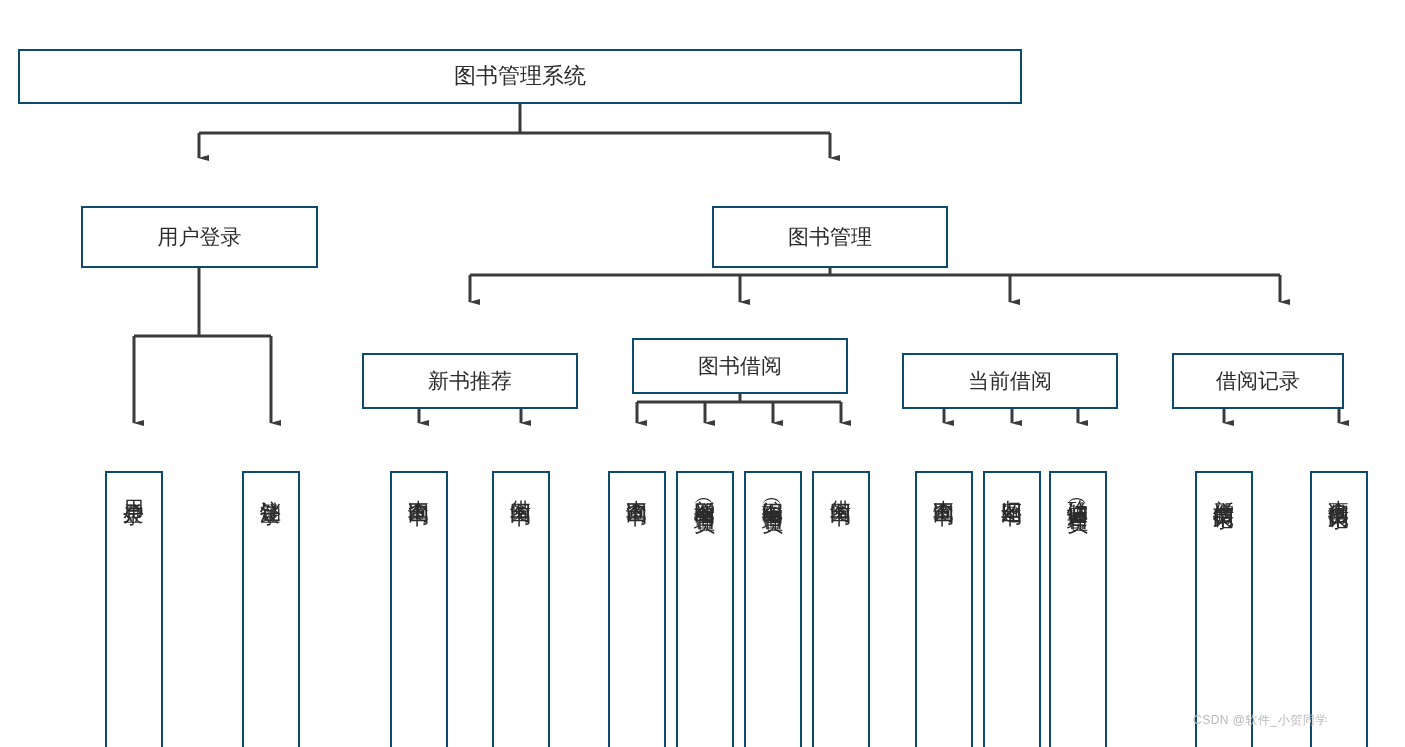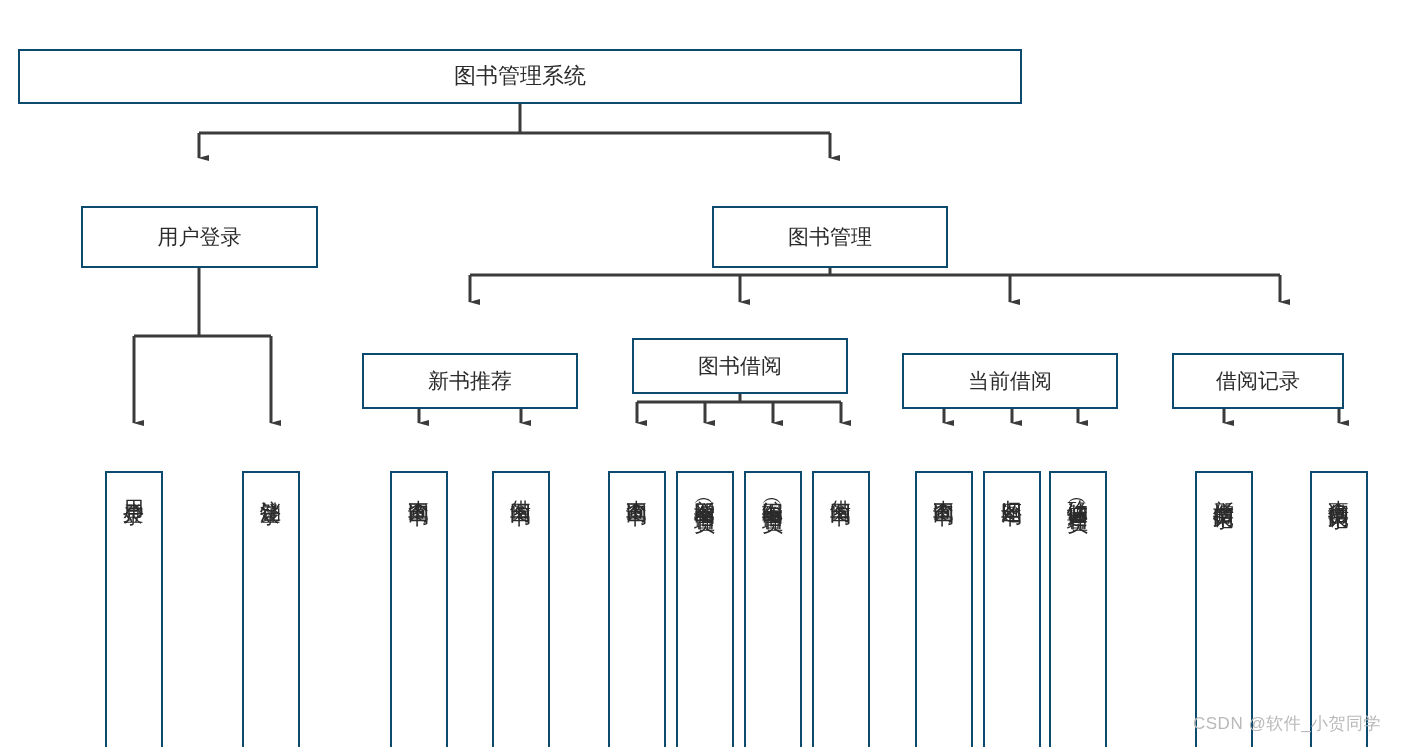--- a/index.html
+++ b/index.html
@@ -59,21 +59,21 @@
     font-size: 21px;
     writing-mode: vertical-rl;
     text-orientation: upright;
     letter-spacing: 2px;
     line-height: 1;
   }
   #watermark {
     position: absolute;
     left: 1193px;
     top: 712px;
-    font-size: 17px;
+    font-size: 12px;
     color: #b9b9b9;
     letter-spacing: 0.5px;
     white-space: nowrap;
     pointer-events: none;
   }
 </style>
 </head>
 <body>
 
 <div id="diagram-root">

